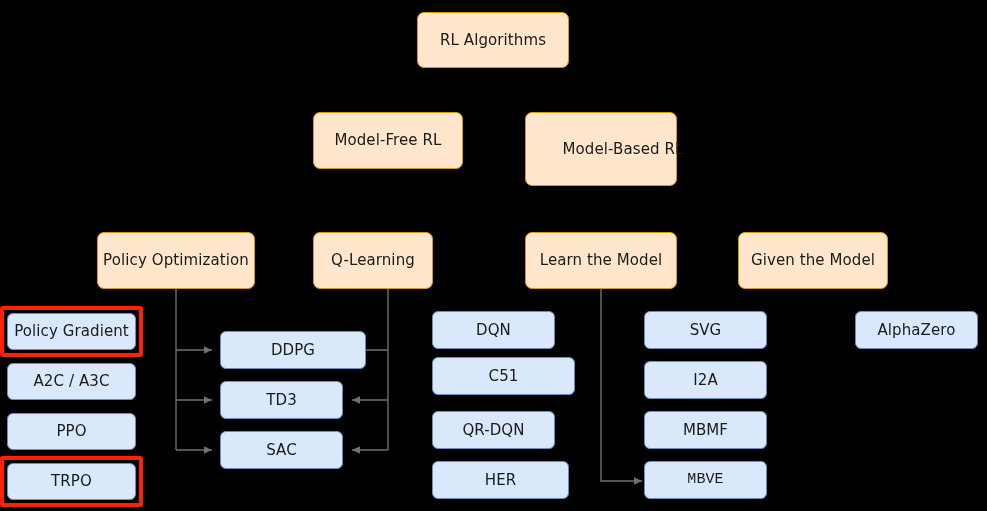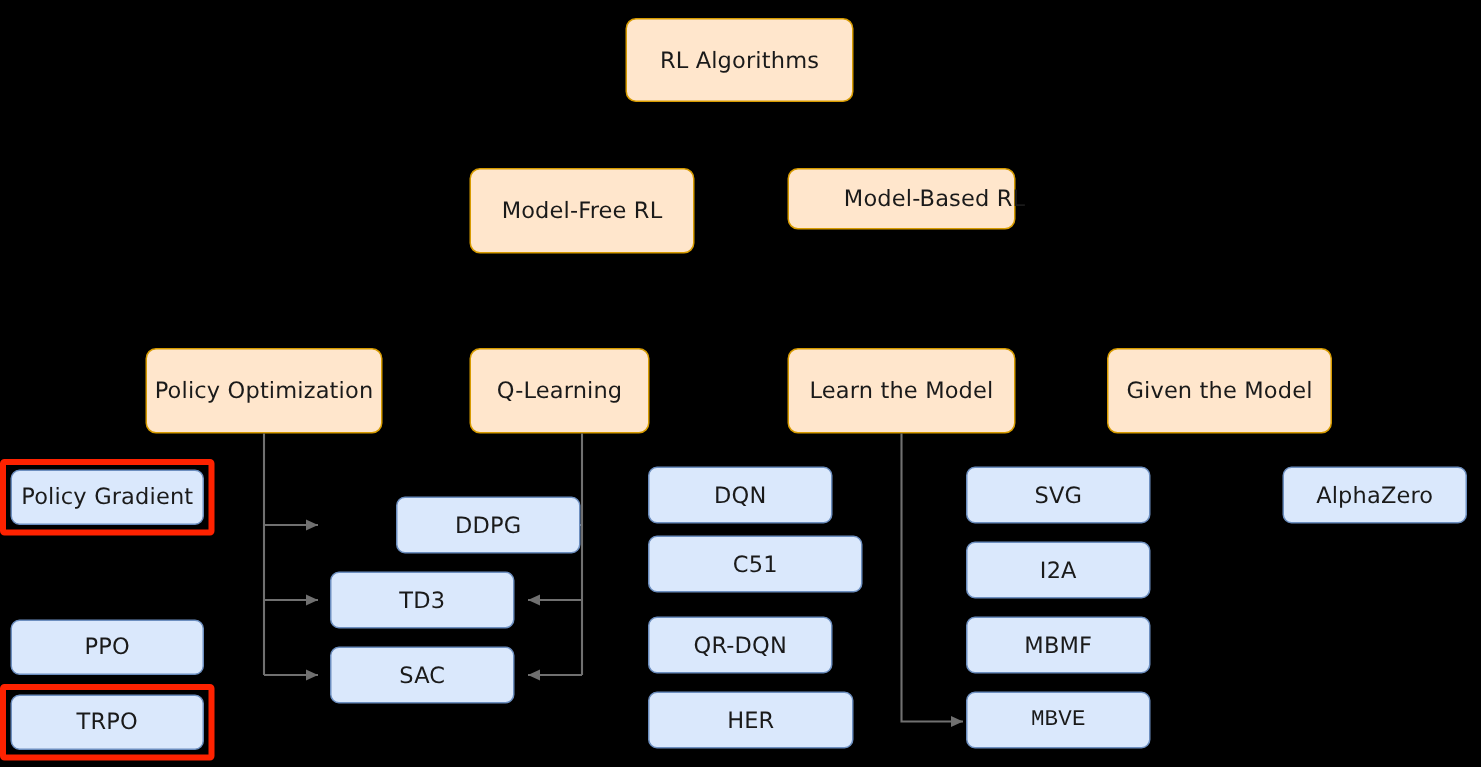--- a/index.html
+++ b/index.html
@@ -59,21 +59,21 @@
 
 <div id="canvas">
 
   <div class="node orange" style="left:417px; top:12px; width:152px; height:56px;">
     <span>RL Algorithms</span>
   </div>
 
   <div class="node orange" style="left:313px; top:112px; width:150px; height:57px;">
     <span>Model-Free RL</span>
   </div>
-  <div class="node orange" style="left:525px; top:112px; width:152px; height:41px;padding-left:44px;">
+  <div class="node orange" style="left:525px; top:112px; width:152px; height:74px;padding-left:44px;">
     <span>Model-Based RL</span>
   </div>
 
   <div class="node orange" style="left:97px; top:232px; width:158px; height:57px;">
     <span>Policy Optimization</span>
   </div>
   <div class="node orange" style="left:313px; top:232px; width:120px; height:57px;">
     <span>Q-Learning</span>
   </div>
   <div class="node orange" style="left:525px; top:232px; width:152px; height:57px;">
@@ -103,31 +103,34 @@
 
       <path d="M601,289 L601,481 L642,481" marker-end="url(#arrR)"></path>
     </g>
   </svg>
 
   <div class="node blue" style="left:7px; top:313px; width:129px; height:37px;">
     <span>Policy Gradient</span>
   </div>
   <div class="highlight" style="left:0px; top:306px; width:143px; height:51px;"></div>
 
+  <div class="node blue" style="left:7px; top:363px; width:129px; height:37px;">
+    <span>A2C / A3C</span>
+  </div>
 
   <div class="node blue" style="left:7px; top:413px; width:129px; height:37px;">
     <span>PPO</span>
   </div>
 
   <div class="node blue" style="left:7px; top:463px; width:129px; height:37px;">
     <span>TRPO</span>
   </div>
   <div class="highlight" style="left:0px; top:456px; width:143px; height:51px;"></div>
 
-  <div class="node blue" style="left:220px; top:331px; width:123px; height:38px;margin-left:44px;">
+  <div class="node blue" style="left:220px; top:331px; width:146px; height:38px;">
     <span>DDPG</span>
   </div>
   <div class="node blue" style="left:220px; top:381px; width:123px; height:38px;">
     <span>TD3</span>
   </div>
   <div class="node blue" style="left:220px; top:431px; width:123px; height:38px;">
     <span>SAC</span>
   </div>
 
   <div class="node blue" style="left:432px; top:311px; width:123px; height:38px;">

